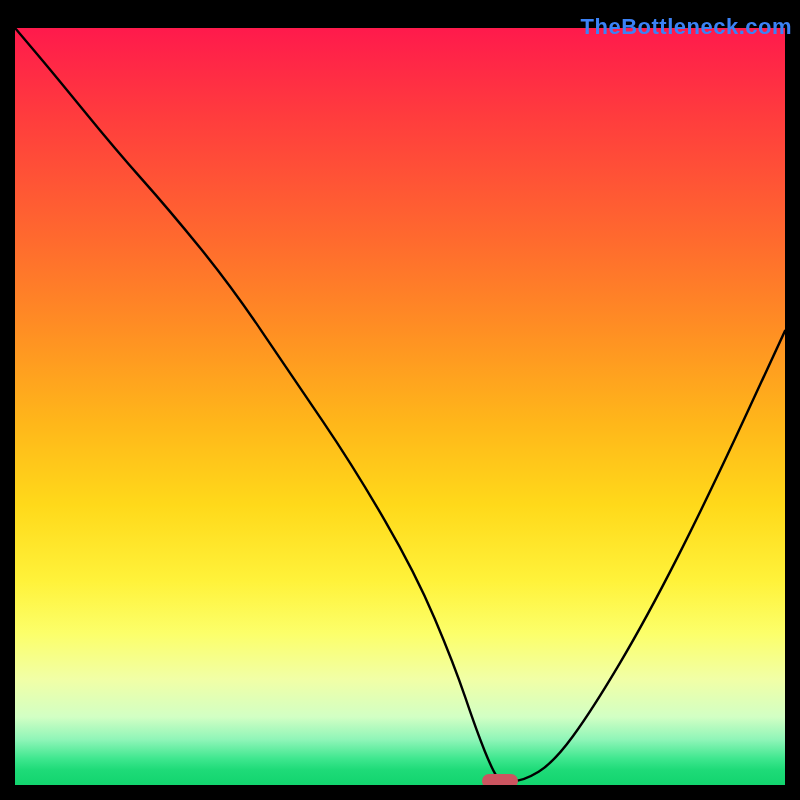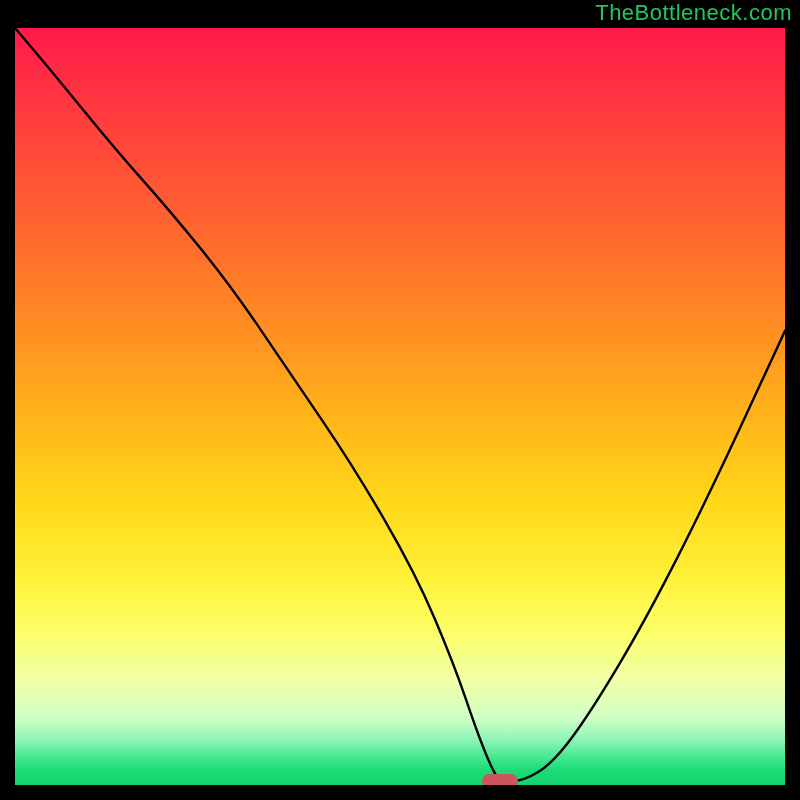--- a/index.html
+++ b/index.html
@@ -12,25 +12,25 @@
     font-family: Arial, Helvetica, sans-serif;
   }
   .frame {
     position: relative;
     width: 800px;
     height: 800px;
     background: #000;
   }
   .watermark {
     position: absolute;
-    top: 0;
+    top: 14px;
     right: 8px;
-    color: #22c55e;
+    color: #3b82f6;
     font-size: 22px;
-    font-weight: normal;
+    font-weight: bold;
     letter-spacing: 0.5px;
     z-index: 20;
     user-select: none;
   }
   .plot {
     position: absolute;
     left: 15px;
     top: 28px;
     width: 770px;
     height: 757px;

